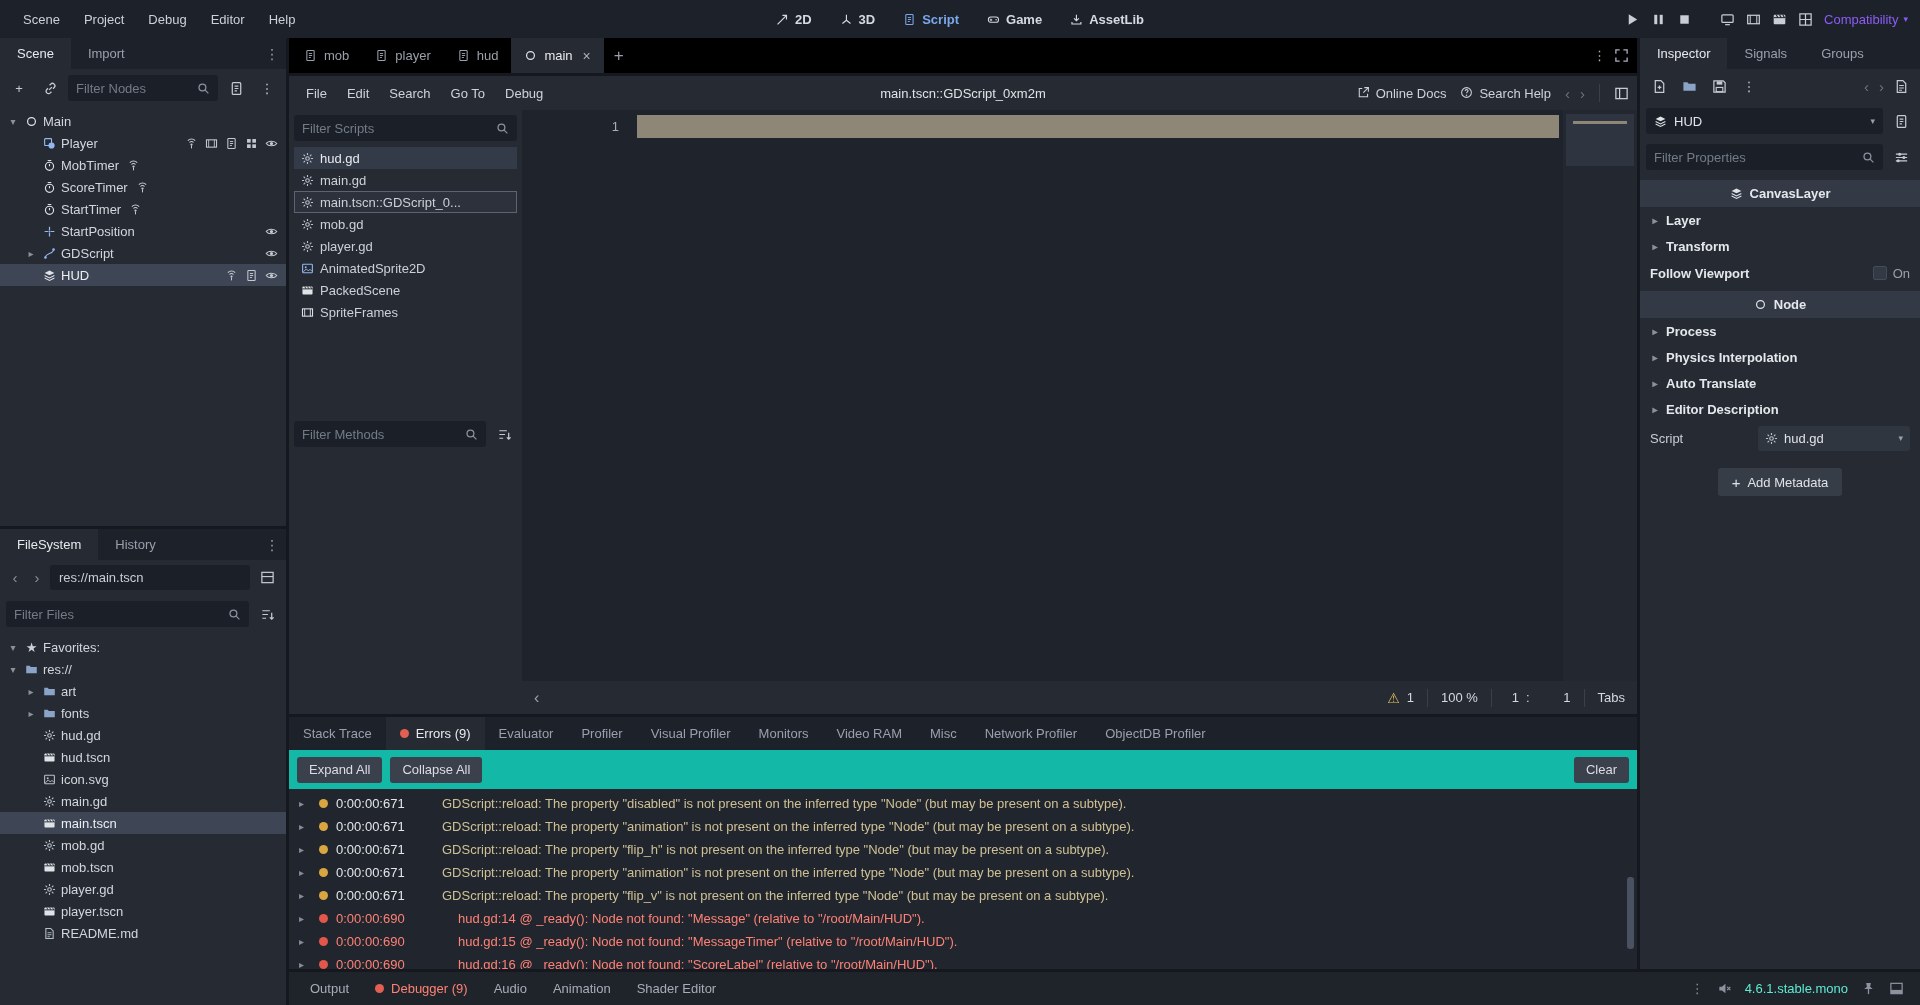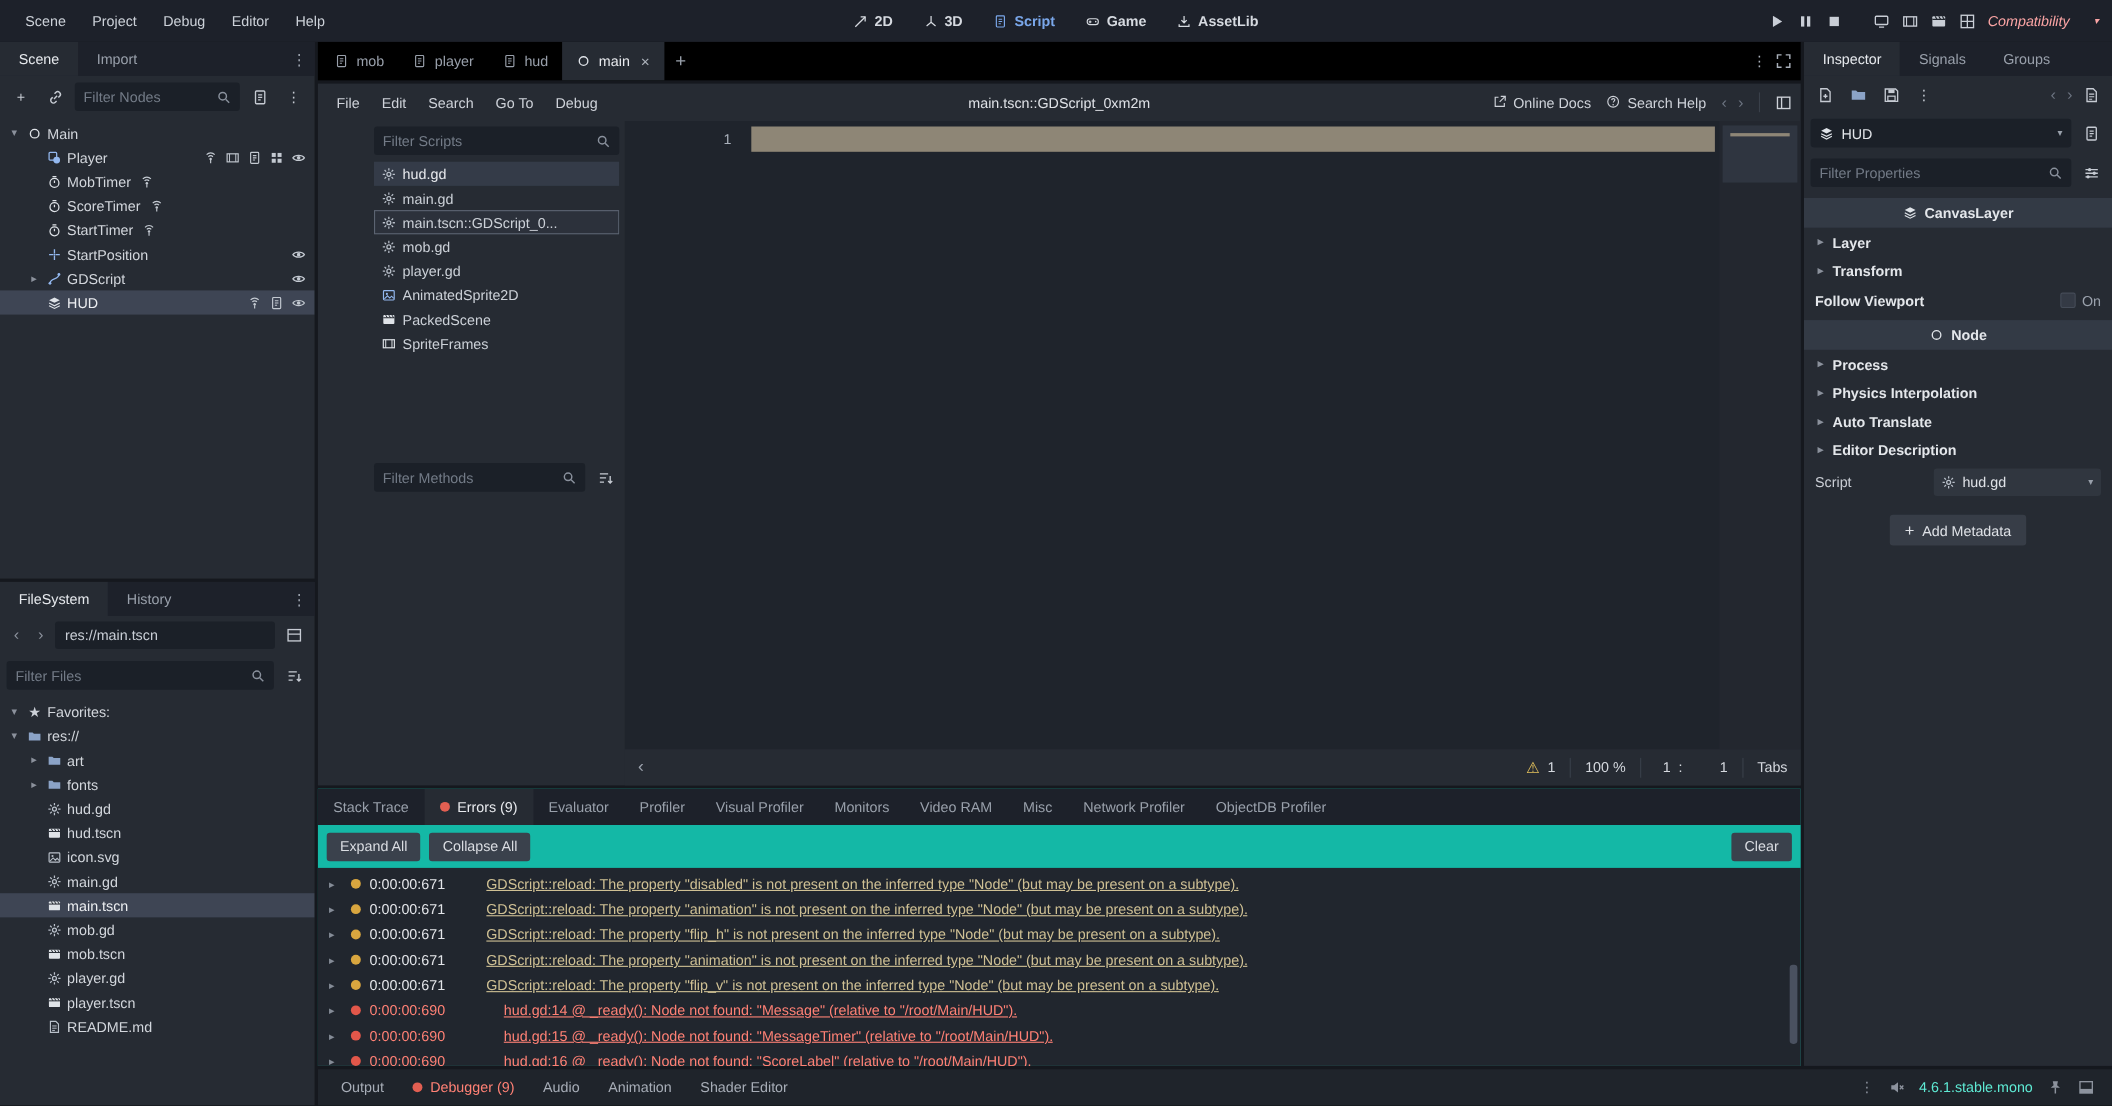--- a/index.html
+++ b/index.html
@@ -13,21 +13,21 @@
 
   
   .topbar { height:38px; flex:none; background:#1d212a; display:flex; align-items:center; padding:0 12px; position:relative; }
   .menu-left { display:flex; gap:2px; }
   .menu-item { padding:5px 11px; color:#ccd1d8; border-radius:3px; cursor:default; }
   .mode-center { position:absolute; left:50%; transform:translateX(-50%); display:flex; gap:8px; align-items:center; }
   .mode { display:flex; gap:6px; padding:5px 10px; color:#d6dae0; align-items:center; font-weight:bold; }
   .mode.active { color:#7aa7ea; }
   .run-right { margin-left:auto; display:flex; align-items:center; gap:11px; color:#c9ced6; }
   .run-right .gap { width:6px; }
-  .renderer { color:#fca5a5; display:flex; gap:22px; align-items:center;font-style:italic; }
+  .renderer { color:#8b5cf6; display:flex; gap:5px; align-items:center; }
   .caret-down { font-size:9px; }
 
   
   .mid { flex:1; display:flex; gap:3px; min-height:0; }
   .left-col { width:286px; flex:none; display:flex; flex-direction:column; gap:3px; min-height:0; }
   .right-wrap { flex:1; display:flex; flex-direction:column; gap:3px; min-width:0; }
   .center-right { flex:1; display:flex; gap:3px; min-height:0; }
   .center-col { flex:1; display:flex; flex-direction:column; gap:3px; min-width:0; }
   .right-col { width:280px; flex:none; background:#262b33; display:flex; flex-direction:column; }
 
@@ -74,21 +74,21 @@
   .editor-menubar { height:34px; flex:none; display:flex; align-items:center; padding:0 8px; position:relative; }
   .emenus { display:flex; gap:2px; }
   .emenu { padding:5px 9px; color:#ced2d9; }
   .etitle { position:absolute; left:50%; transform:translateX(-50%); color:#dfe2e7; }
   .eright { margin-left:auto; display:flex; align-items:center; gap:14px; color:#ced2d9; }
   .elink { display:flex; gap:6px; }
   .nav-dim { display:flex; gap:10px; color:#6b7380; font-size:15px; }
   .vsep { width:1px; height:18px; background:#39404a; }
 
   .editor-body { flex:1; display:flex; min-height:0; }
-  .scripts-panel { width:233px; flex:none; display:flex; flex-direction:column; padding:5px 5px 0 5px; gap:4px; min-height:0;margin-left:46px; }
+  .scripts-panel { width:233px; flex:none; display:flex; flex-direction:column; padding:5px 5px 0 5px; gap:4px; min-height:0; }
   .script-list { height:272px; flex:none; overflow:hidden; padding-top:2px; }
   .srow { height:22px; display:flex; align-items:center; gap:6px; padding:0 6px; color:#ccd1d8; border:1px solid transparent; white-space:nowrap; }
   .srow .lbl { overflow:hidden; text-overflow:ellipsis; }
   .srow.hl { background:#343b48; color:#e8eaee; }
   .srow.sel { border-color:#5c6472; background:#2c313b; }
   .methods-row { display:flex; gap:5px; align-items:center; flex:none; }
   .methods-list { flex:1; }
 
   .code-wrap { flex:1; display:flex; flex-direction:column; min-width:0; min-height:0; }
   .code { flex:1; position:relative; background:#1f242c; min-height:0; overflow:hidden; }
@@ -118,21 +118,21 @@
   .btn { height:26px; padding:0 12px; background:#3a414c; border-radius:3px; color:#dadde2; display:flex; align-items:center; }
   .dbg-toolbar .grow { flex:1; }
   .dbg-list { flex:1; background:#21262e; overflow:hidden; position:relative; padding-top:3px; min-height:0; }
   .erow { height:23px; display:flex; align-items:center; padding:0 10px; gap:8px; white-space:nowrap; }
   .erow .arr { color:#858c97; font-size:10px; width:12px; flex:none; }
   .edot { width:9px; height:9px; border-radius:50%; flex:none; }
   .erow.warn .edot { background:#d9a63f; }
   .erow.err .edot { background:#e2574a; }
   .etime { width:98px; flex:none; color:#e3e5e9; }
   .erow.err .etime { color:#ff8175; }
-  .emsg { overflow:hidden; text-overflow:ellipsis;text-decoration:underline; }
+  .emsg { overflow:hidden; text-overflow:ellipsis; }
   .erow.warn .emsg { color:#cfc094; }
   .erow.err .emsg { color:#ff8175;padding-left:16px; }
   .dbg-scroll { position:absolute; right:3px; top:88px; width:7px; height:72px; background:#4a5160; border-radius:3px; }
 
   
   .bottombar { height:33px; flex:none; background:#1f242b; display:flex; align-items:center; padding:0 8px; }
   .bitem { padding:0 13px; height:100%; display:flex; align-items:center; gap:7px; color:#a7adb7; }
   .bitem.active { color:#ff8175; }
   .bottombar .grow { flex:1; }
   .bright { display:flex; align-items:center; gap:13px; color:#8d939e; padding-right:8px; }

